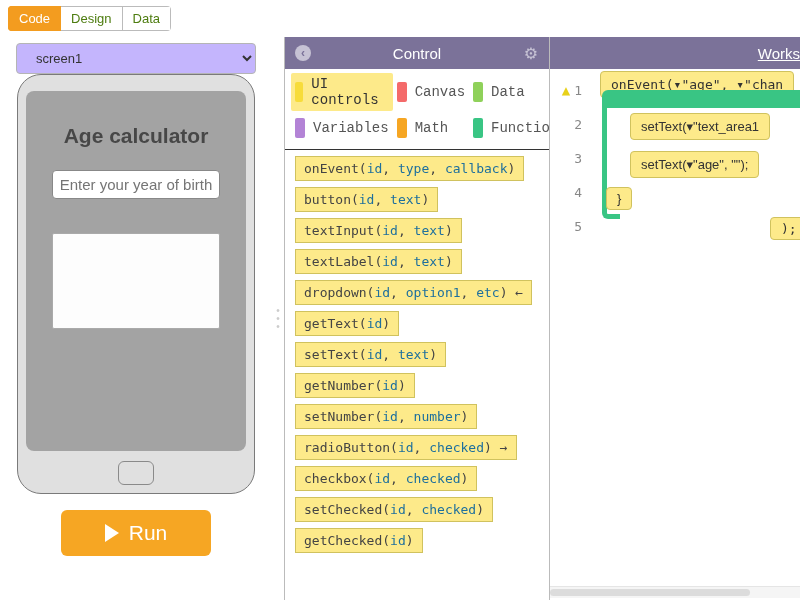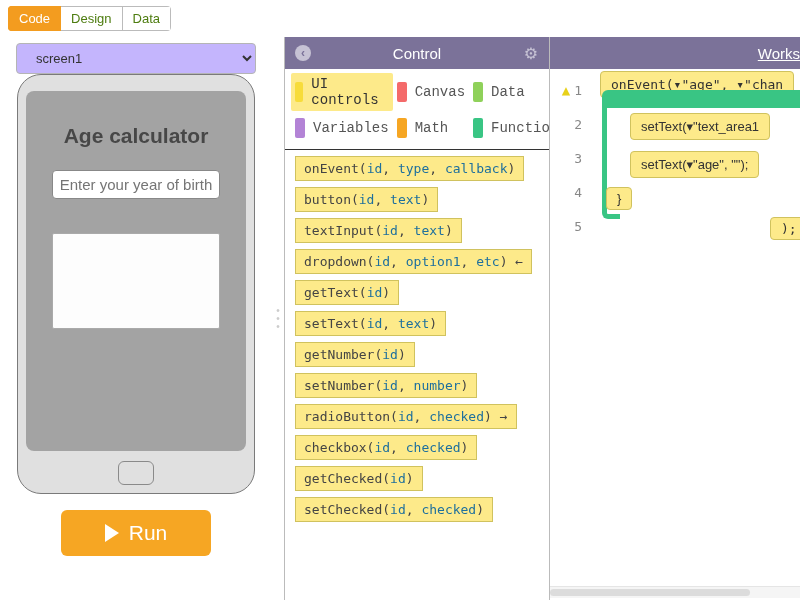--- a/index.html
+++ b/index.html
@@ -132,29 +132,30 @@
           </div>
           <div class="cat">
             <span class="swatch" style="background: rgb(57, 197, 132);"></span>
             <span>Functions</span>
           </div>
         </div>
       <div class="blocks" id="block-list">
           <div class="block">onEvent(<span class="p">id</span>, <span class="p">type</span>, <span class="p">callback</span>)</div>
           <div class="block">button(<span class="p">id</span>, <span class="p">text</span>)</div>
           <div class="block">textInput(<span class="p">id</span>, <span class="p">text</span>)</div>
+          <div class="block">textLabel(<span class="p">id</span>, <span class="p">text</span>)</div>
           <div class="block">dropdown(<span class="p">id</span>, <span class="p">option1</span>, <span class="p">etc</span>) ←</div>
           <div class="block">getText(<span class="p">id</span>)</div>
           <div class="block">setText(<span class="p">id</span>, <span class="p">text</span>)</div>
           <div class="block">getNumber(<span class="p">id</span>)</div>
           <div class="block">setNumber(<span class="p">id</span>, <span class="p">number</span>)</div>
           <div class="block">radioButton(<span class="p">id</span>, <span class="p">checked</span>) →</div>
           <div class="block">checkbox(<span class="p">id</span>, <span class="p">checked</span>)</div>
+          <div class="block">setChecked(<span class="p">id</span>, <span class="p">checked</span>)</div>
           <div class="block">getChecked(<span class="p">id</span>)</div>
-          <div class="block">setChecked(<span class="p">id</span>, <span class="p">checked</span>)</div>
         </div>
     </div>
 
     <div class="right-col">
       <div class="panel-header">
         <span style="margin-right:0;text-decoration:underline;">Works</span>
       </div>
       <div class="workspace">
         <div class="gut">
           <div class="gline">

